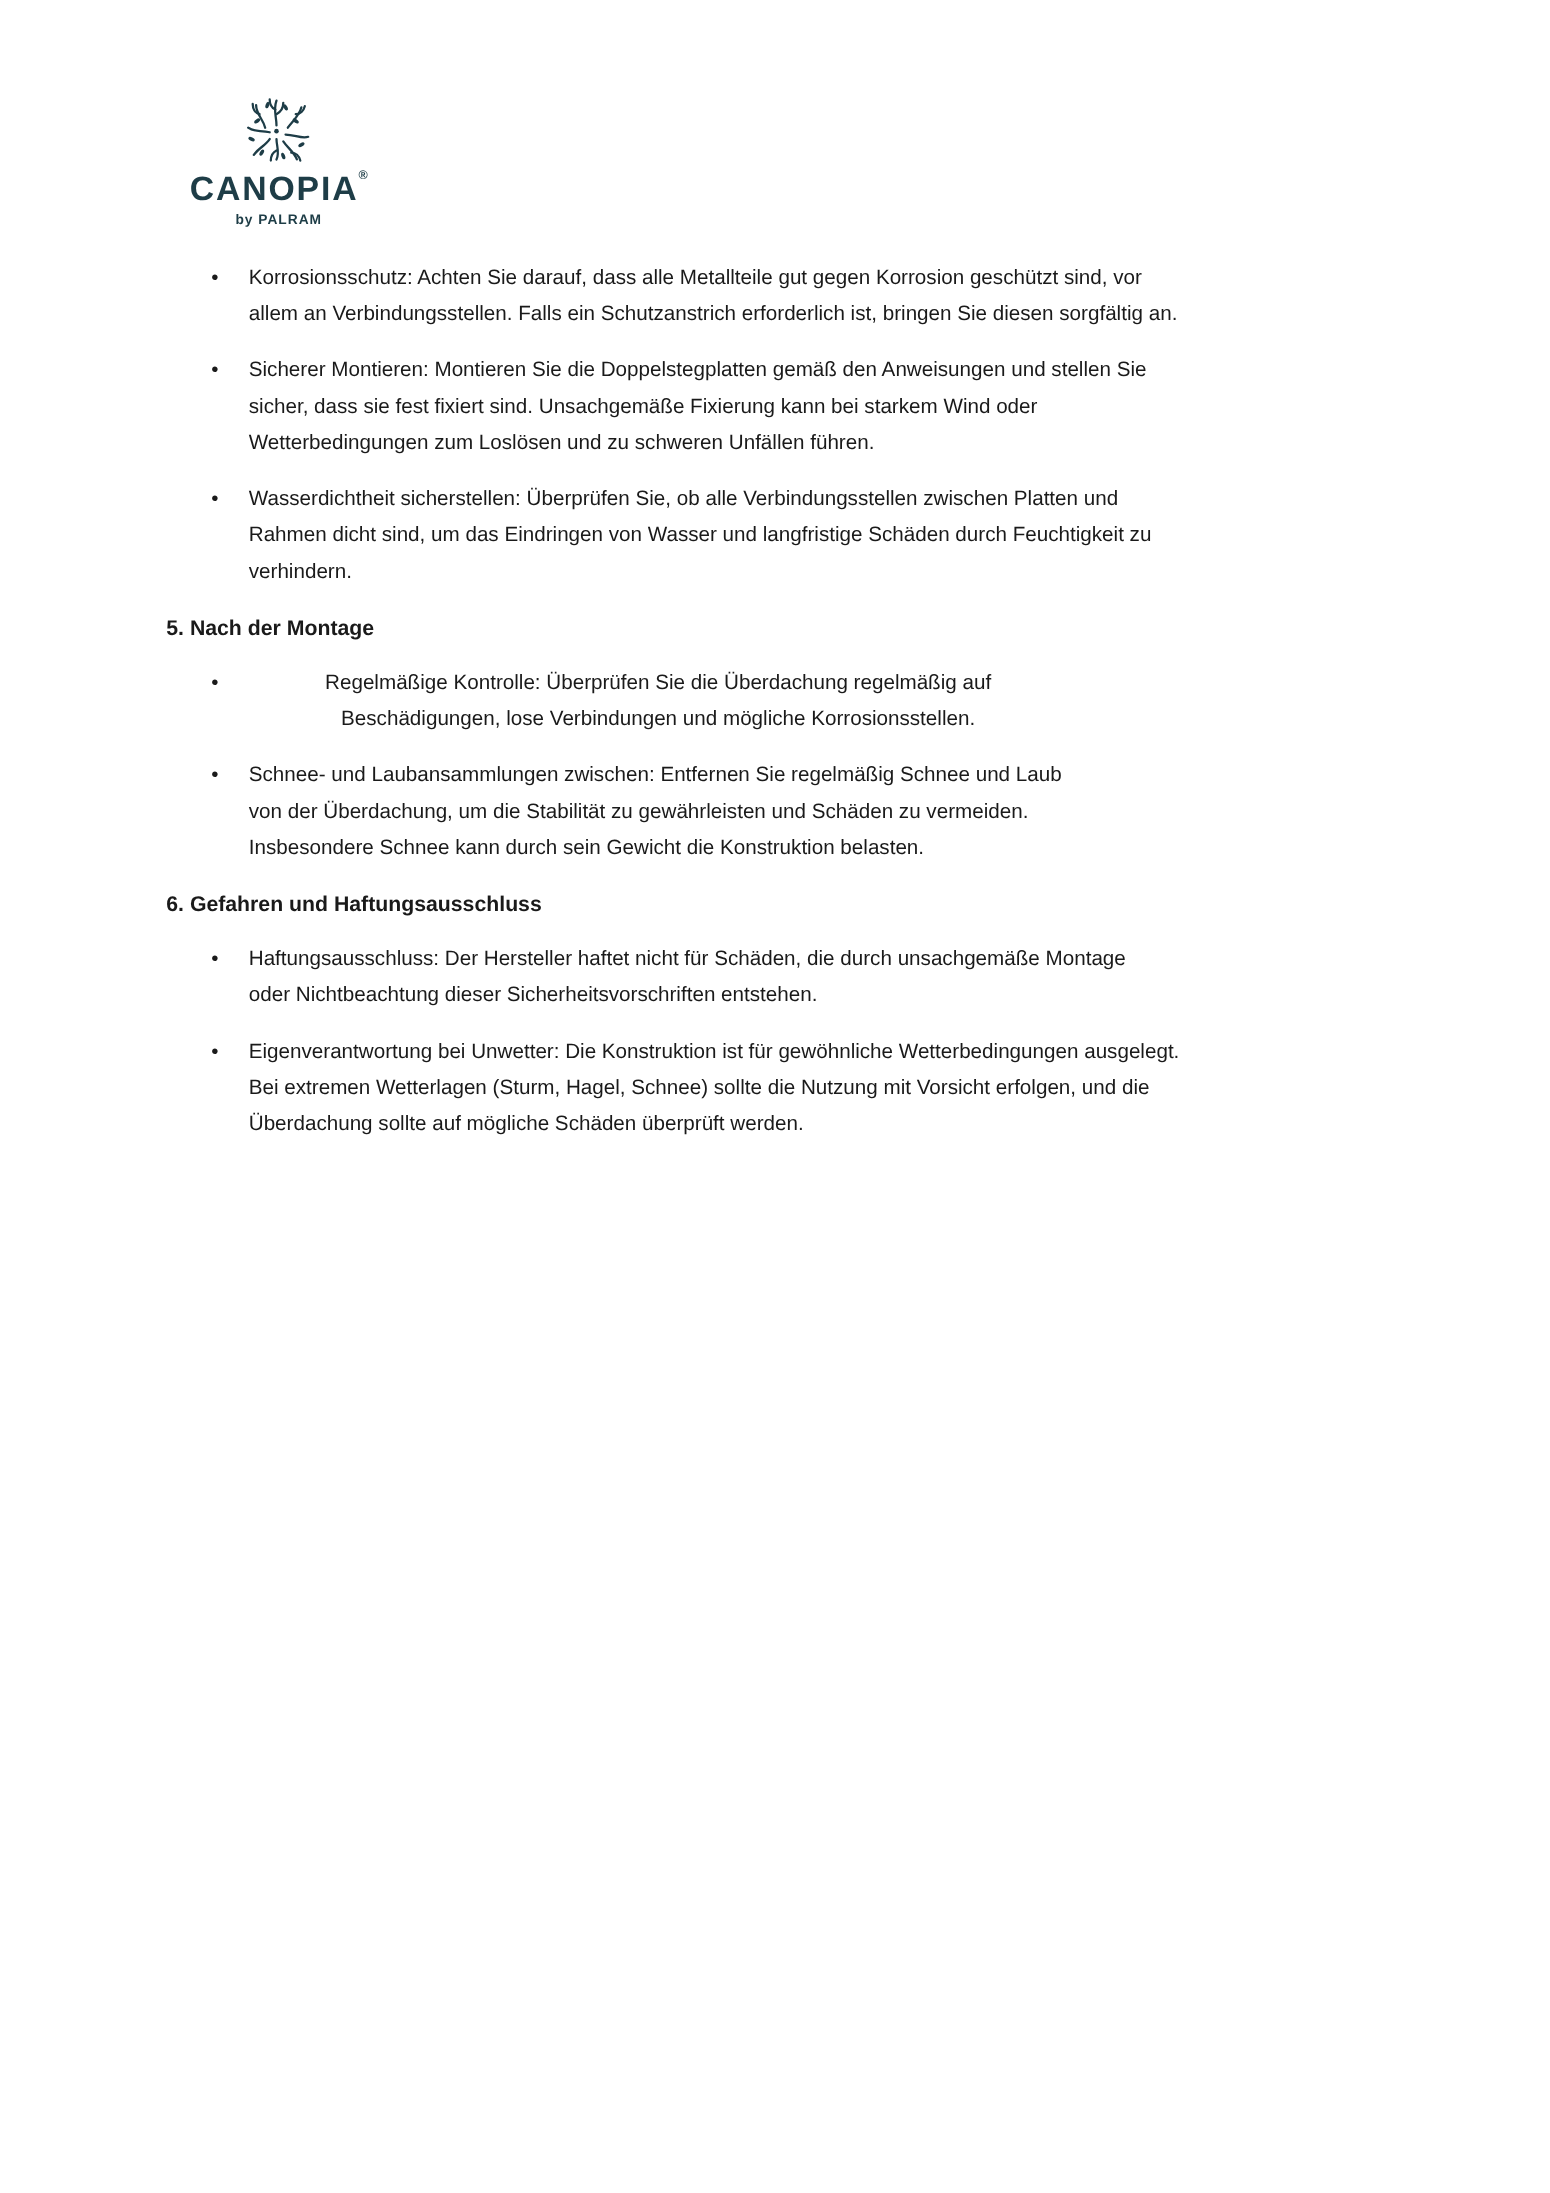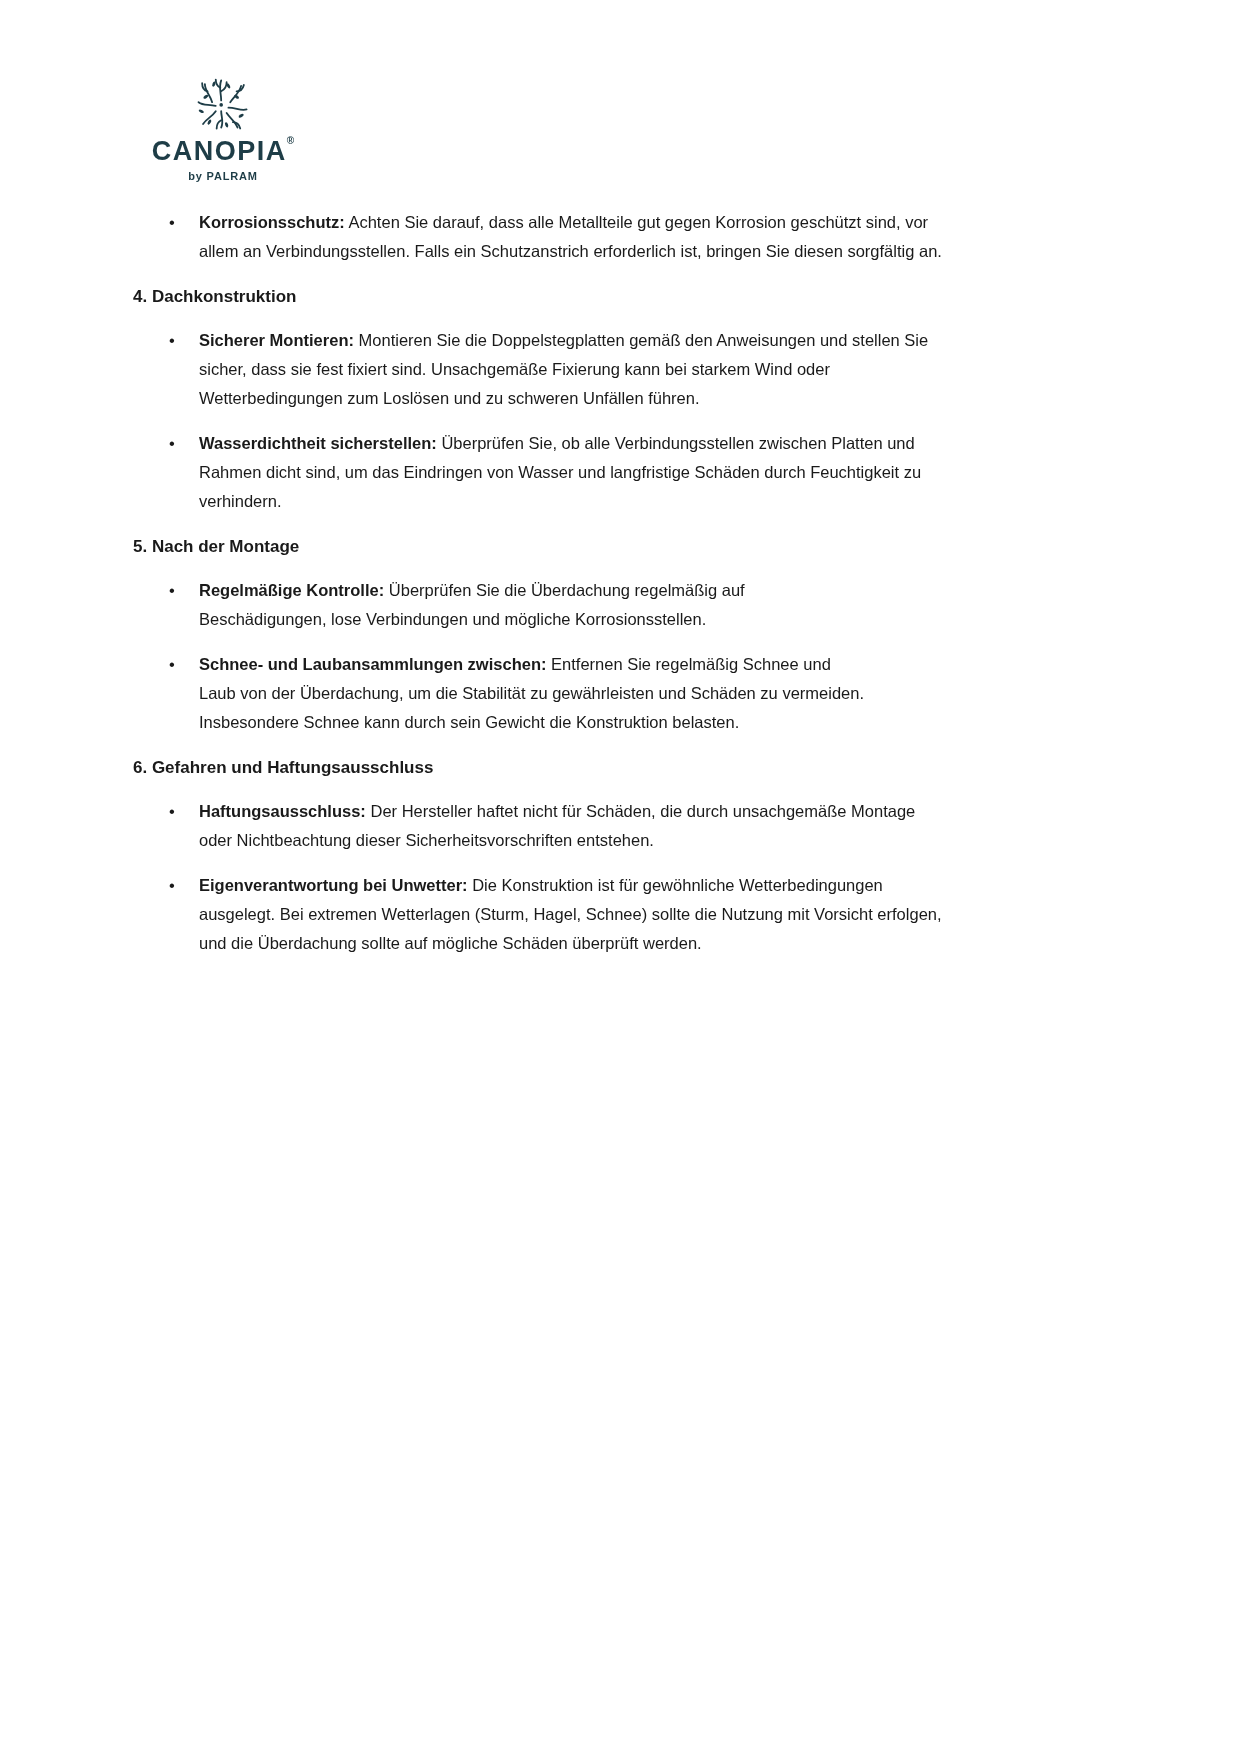--- a/index.html
+++ b/index.html
@@ -69,27 +69,27 @@
     margin-bottom: 16px;
   }
   ul.bullets li::before {
     content: "\2022";
     position: absolute;
     left: -30px;
     top: 0;
     font-size: 16.5px;
     color: #1a1a1a;
   }
-  .b { font-weight: 700; }
+  .b { font-weight: 400; }
 
   
   .w0 { max-width: 750px; }
   .w1 { max-width: 735px; }
   .w2 { max-width: 735px; }
-  .w3 { max-width: 655px; }
+  .w3 { max-width: 655px; text-align: center; }
   .w4 { max-width: 672px; }
   .w5 { max-width: 720px; }
   .w6 { max-width: 750px; }
 </style>
 </head>
 <body>
 
 <div class="page">
 
   <header class="logo">
@@ -125,21 +125,20 @@
     <div class="wordmark"><span>CANOPIA</span><sup class="reg">®</sup></div>
     <div class="tagline">by PALRAM</div>
   </header>
 
   <main>
 
     <ul class="bullets">
       <li class="w0"><span class="b">Korrosionsschutz:</span><span> Achten Sie darauf, dass alle Metallteile gut gegen Korrosion geschützt sind, vor allem an Verbindungsstellen. Falls ein Schutzanstrich erforderlich ist, bringen Sie diesen sorgfältig an.</span></li>
     </ul>
 
-    <h2>4. Dachkonstruktion</h2>
     <ul class="bullets">
       <li class="w1"><span class="b">Sicherer Montieren:</span><span> Montieren Sie die Doppelstegplatten gemäß den Anweisungen und stellen Sie sicher, dass sie fest fixiert sind. Unsachgemäße Fixierung kann bei starkem Wind oder Wetterbedingungen zum Loslösen und zu schweren Unfällen führen.</span></li>
       <li class="w2"><span class="b">Wasserdichtheit sicherstellen:</span><span> Überprüfen Sie, ob alle Verbindungsstellen zwischen Platten und Rahmen dicht sind, um das Eindringen von Wasser und langfristige Schäden durch Feuchtigkeit zu verhindern.</span></li>
     </ul>
 
     <h2>5. Nach der Montage</h2>
     <ul class="bullets">
       <li class="w3"><span class="b">Regelmäßige Kontrolle:</span><span> Überprüfen Sie die Überdachung regelmäßig auf Beschädigungen, lose Verbindungen und mögliche Korrosionsstellen.</span></li>
       <li class="w4"><span class="b">Schnee- und Laubansammlungen zwischen:</span><span> Entfernen Sie regelmäßig Schnee und Laub von der Überdachung, um die Stabilität zu gewährleisten und Schäden zu vermeiden. Insbesondere Schnee kann durch sein Gewicht die Konstruktion belasten.</span></li>
     </ul>

